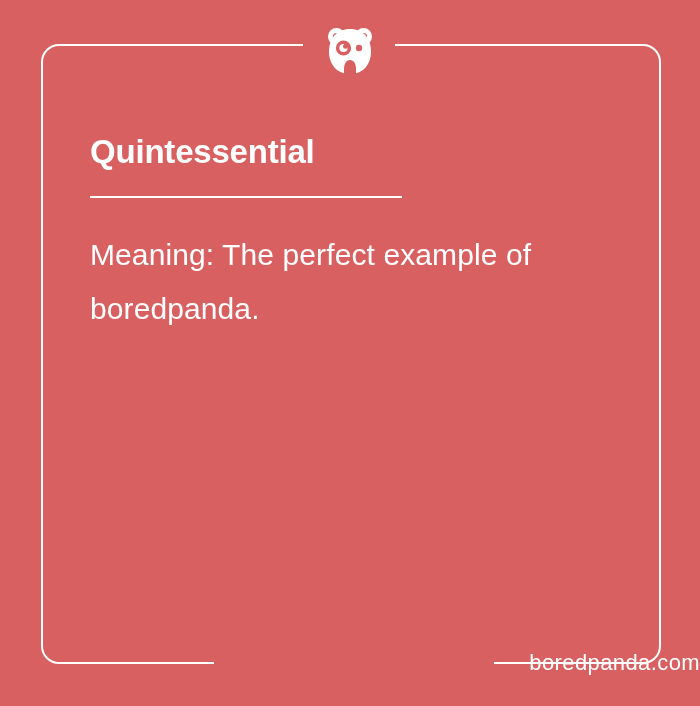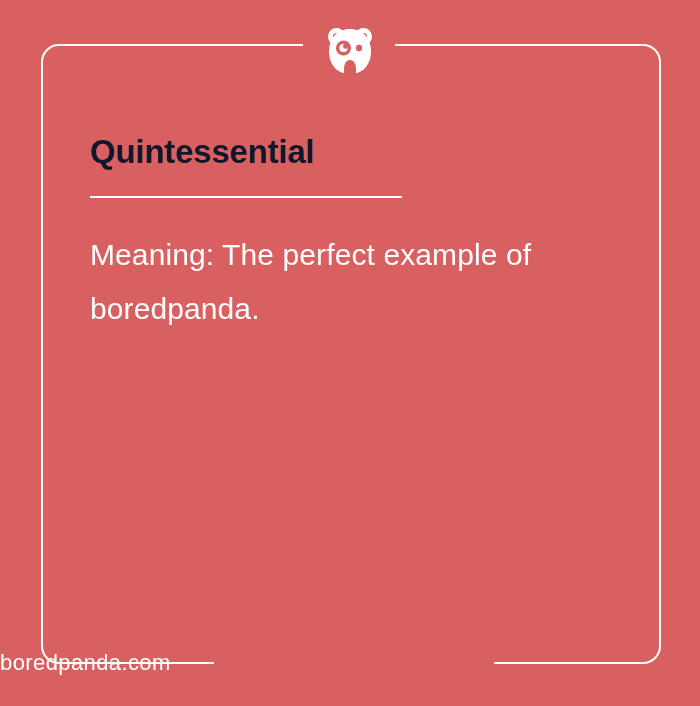--- a/index.html
+++ b/index.html
@@ -68,21 +68,21 @@
     height: 54px;
   }
 
   
   .title {
     position: absolute;
     left: 90px;
     top: 132px;
     font-size: 33px;
     font-weight: bold;
-    color: #0f172a;
+    color: #ffffff;
     letter-spacing: -0.2px;
     line-height: 40px;
     white-space: nowrap;
   }
 
   
   .divider {
     position: absolute;
     left: 90px;
     top: 196px;
@@ -103,21 +103,21 @@
     line-height: 54px;
     letter-spacing: 0.1px;
   }
 
   
   .footer-url {
     position: absolute;
     left: 0;
     top: 650px;
     width: 700px;
-    text-align: left;
+    text-align: right;
     font-size: 22px;
     font-weight: 300;
     color: #ffffff;
     letter-spacing: 0.4px;
   }
 </style>
 </head>
 <body>
 
 <div class="card">

